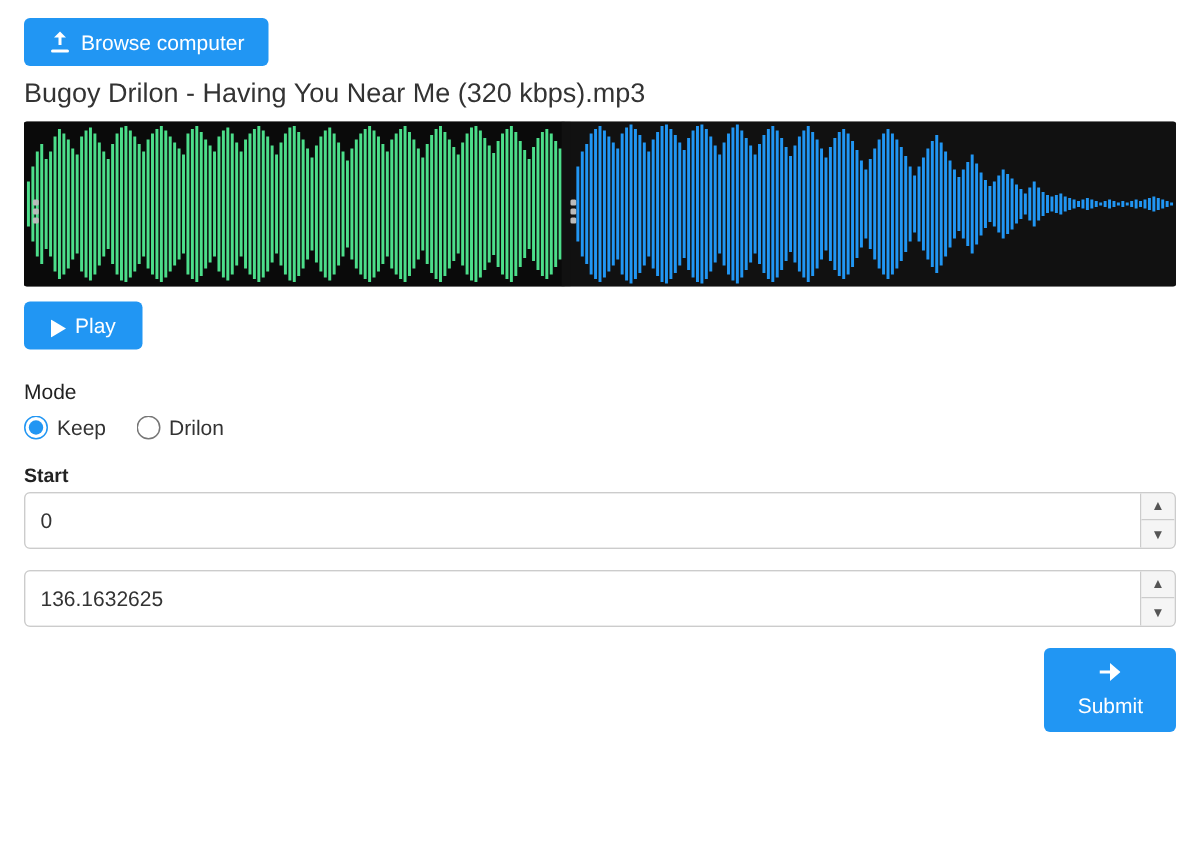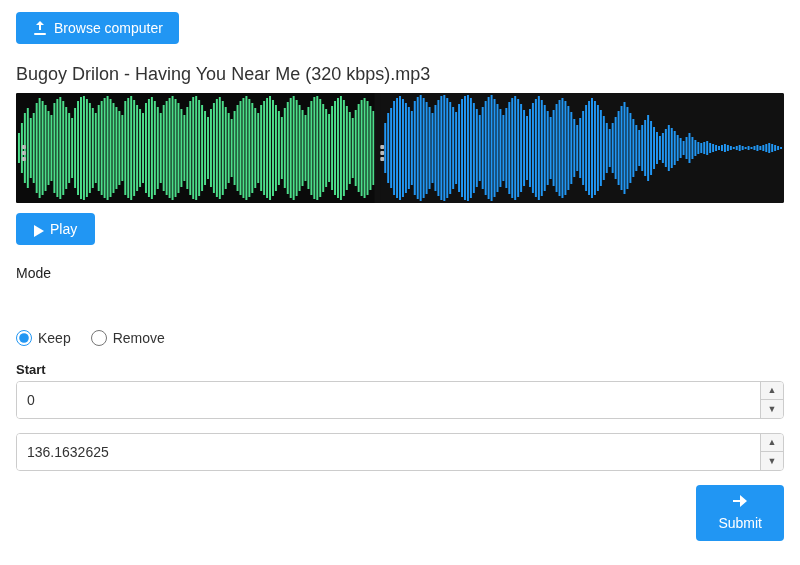--- a/index.html
+++ b/index.html
@@ -17,21 +17,21 @@
       display: inline-flex;
       align-items: center;
       gap: 6px;
       background: #2196f3;
       color: #fff;
       border: none;
       border-radius: 4px;
       padding: 8px 16px;
       font-size: 14px;
       cursor: pointer;
-      margin-bottom: 20px;
+      margin-bottom: 8px;
     }
 
     
     .file-name {
       font-size: 18px;
       color: #333;
       margin-bottom: 8px;
     }
 
     
@@ -75,21 +75,20 @@
       align-items: center;
       gap: 20px;
       margin-bottom: 16px;
     }
     .radio-option {
       display: flex;
       align-items: center;
       gap: 6px;
       font-size: 14px;
       cursor: pointer;
-      margin-top: 41px;
     }
     .radio-option input[type="radio"] {
       width: 16px;
       height: 16px;
       accent-color: #2196f3;
       cursor: pointer;
     }
 
     
     .field-group {
@@ -472,21 +471,21 @@
 
 
 <div class="section-label">Mode</div>
 <div class="radio-group">
   <label class="radio-option">
     <input type="radio" name="mode" value="Keep" checked="" style="">
     <span>Keep</span>
   </label>
   <label class="radio-option">
     <input type="radio" name="mode" value="Remove" style="">
-    <span>Remove</span>
+    <span>Drilon</span>
   </label>
 </div>
 
 
 <div class="field-group">
   <div class="field-label">Start</div>
   <div class="number-input-wrapper">
     <input type="text" value="0" style="">
     <div class="spinner-btns">
       <button class="spinner-btn">▲</button>

